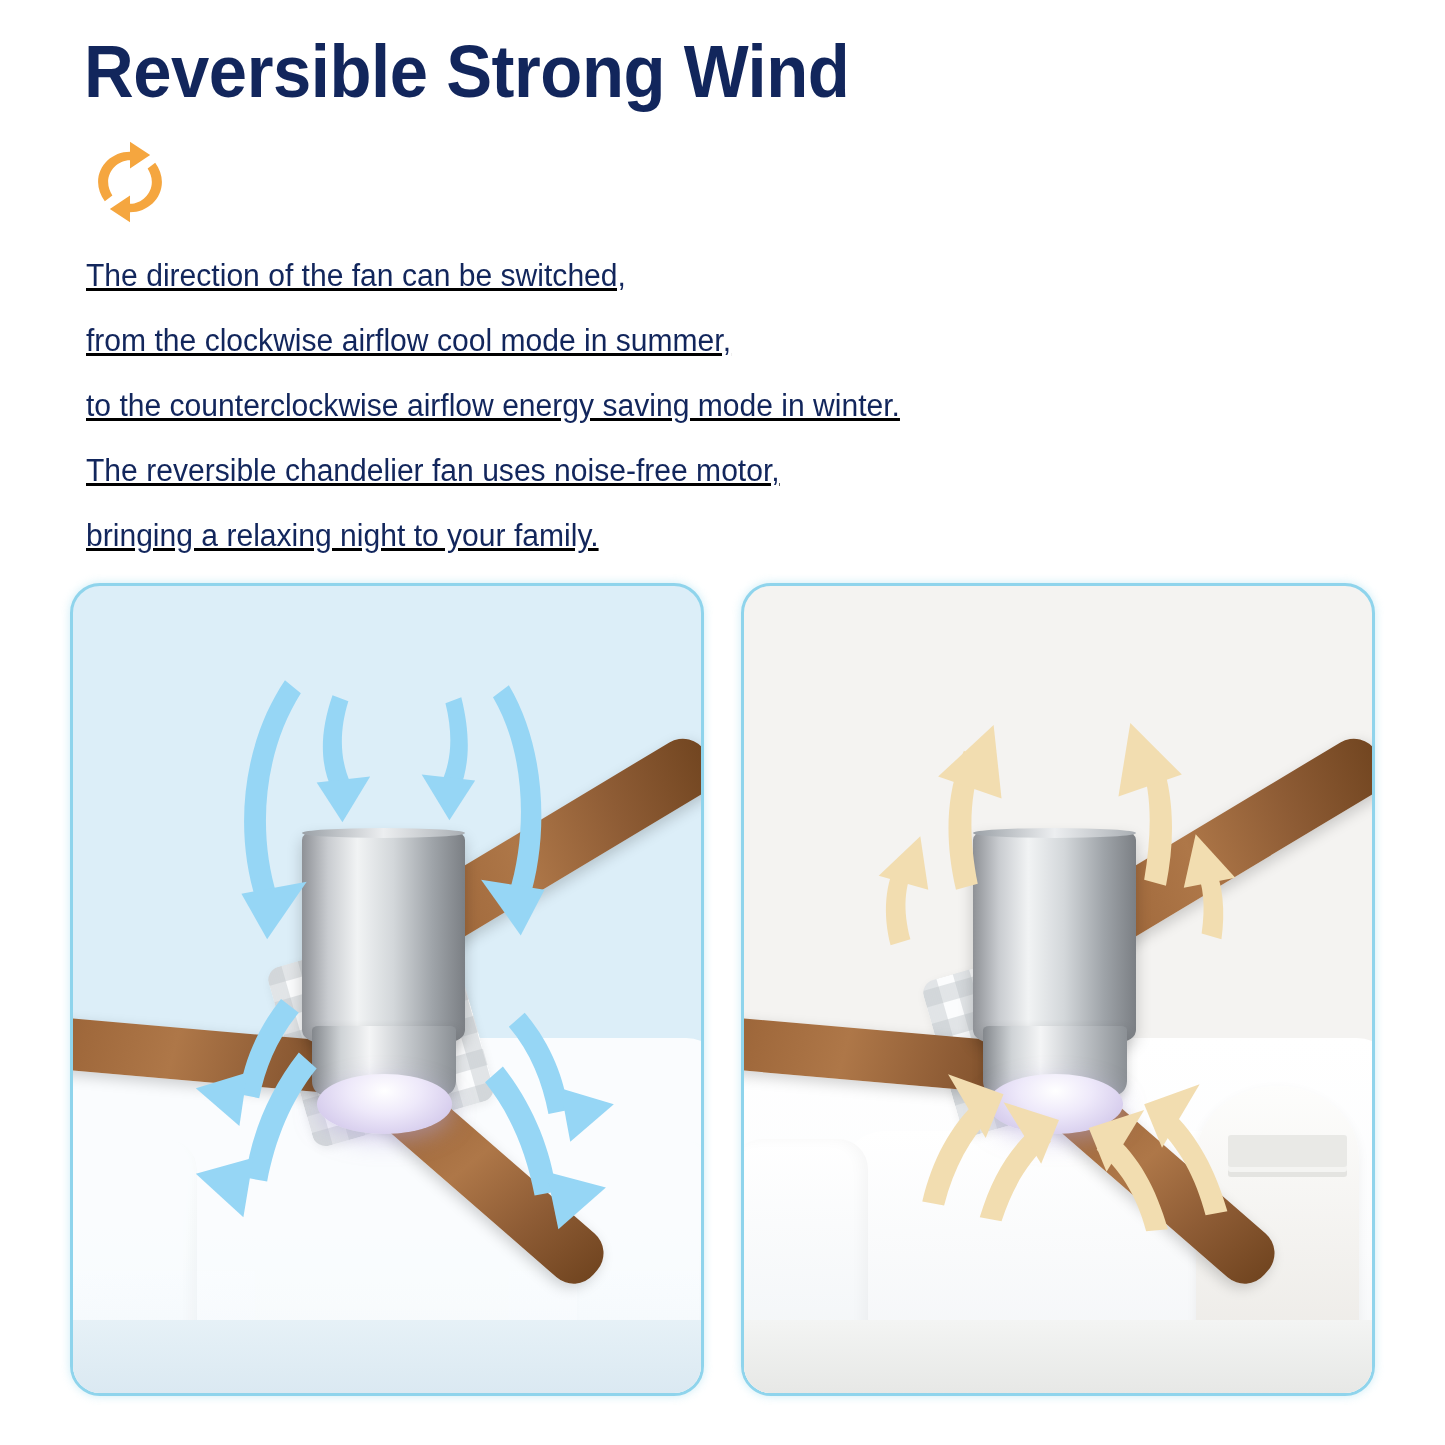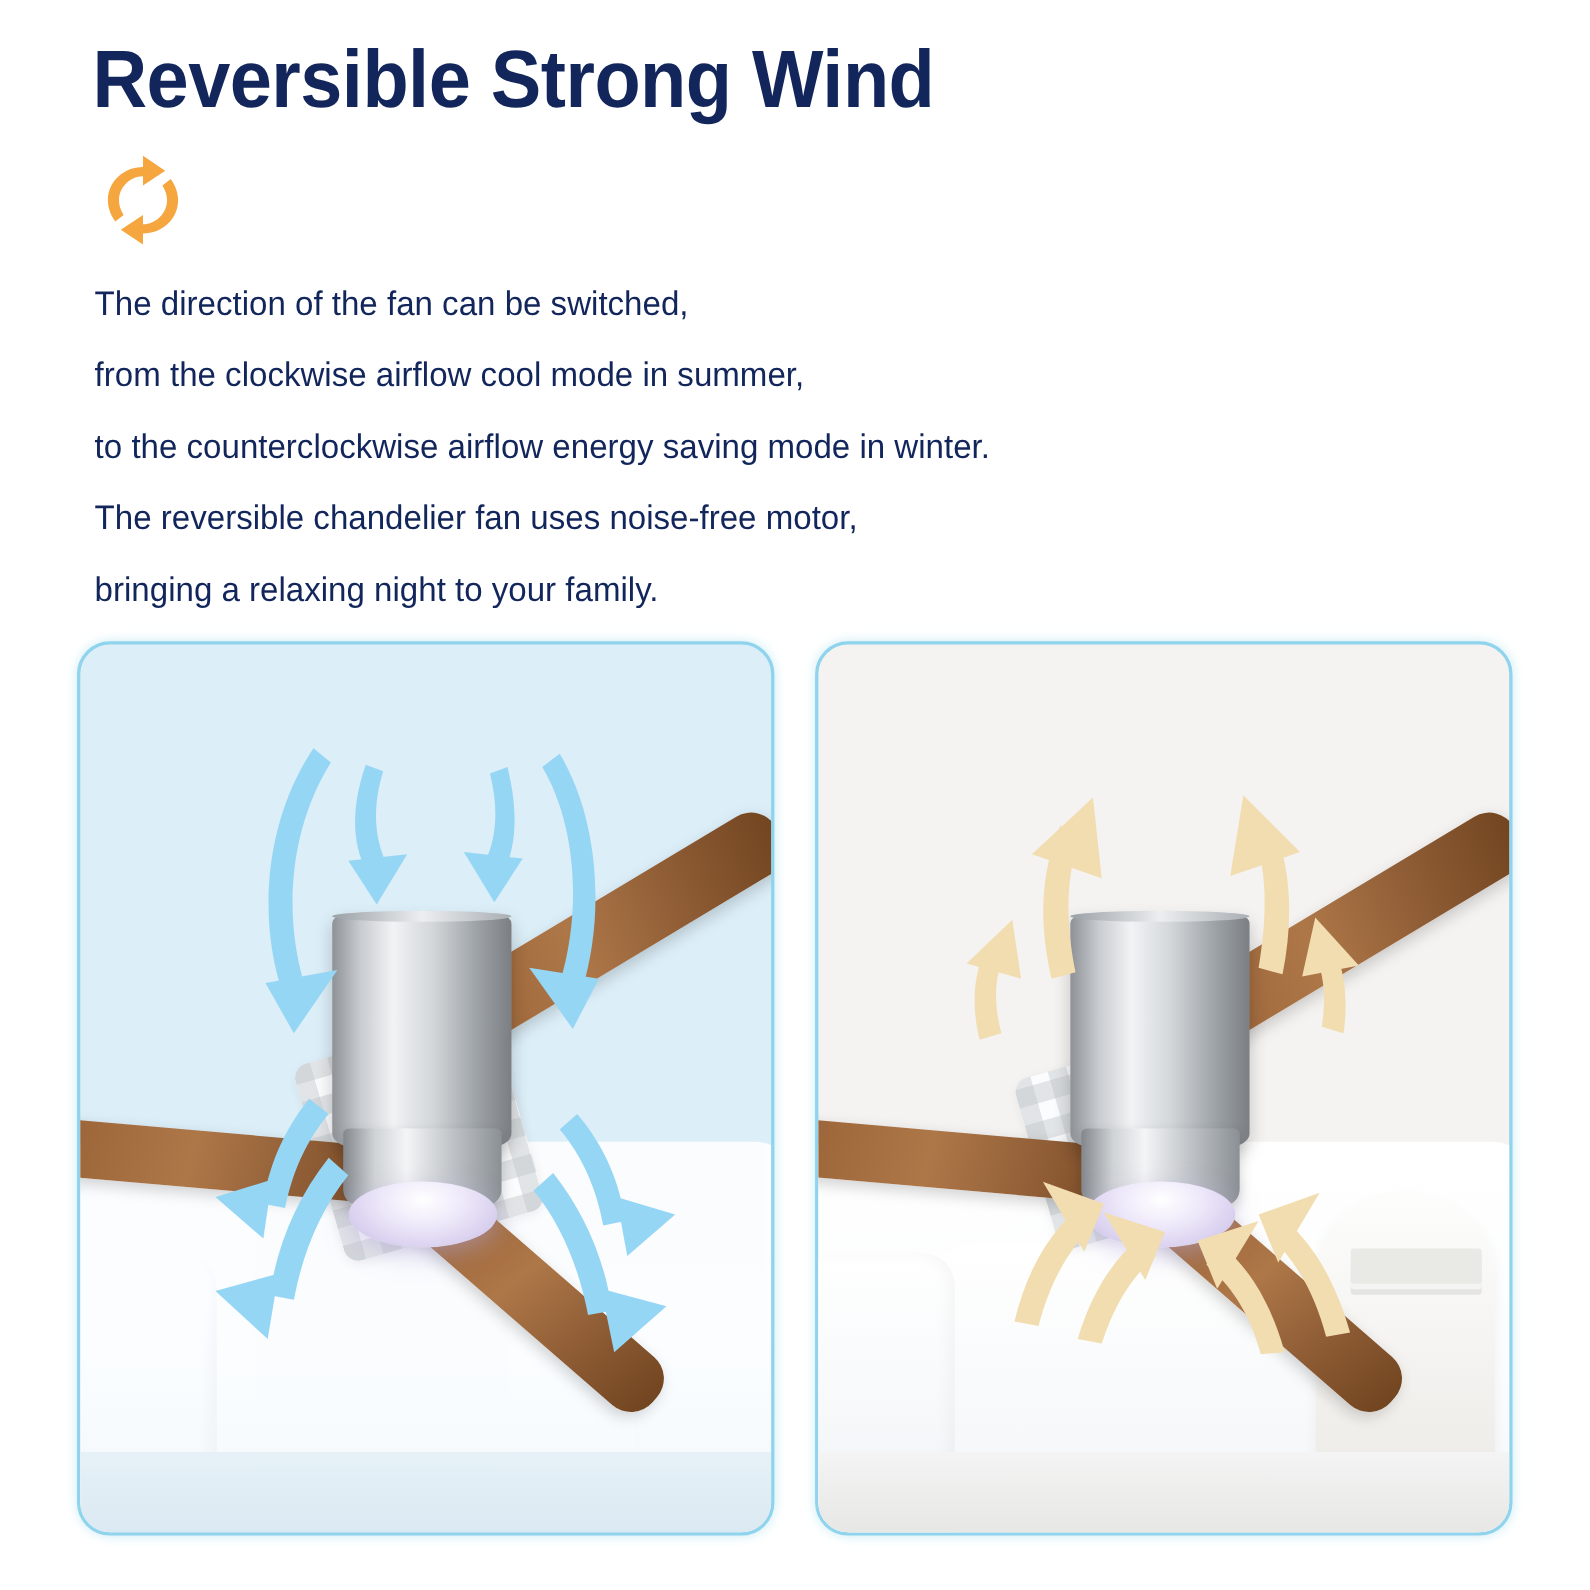--- a/index.html
+++ b/index.html
@@ -36,20 +36,21 @@
     width: 84px;
     height: 84px;
   }
 
   
   #description {
     position: absolute;
     left: 86px;
     top: 243px;
     width: 1080px;
+    text-decoration: underline;
   }
   #description .line {
     font-size: 31px;
     line-height: 65px;
     color: #12265C;
     white-space: nowrap;
     transform: scaleX(0.97);
     transform-origin: left center;
   }
 

